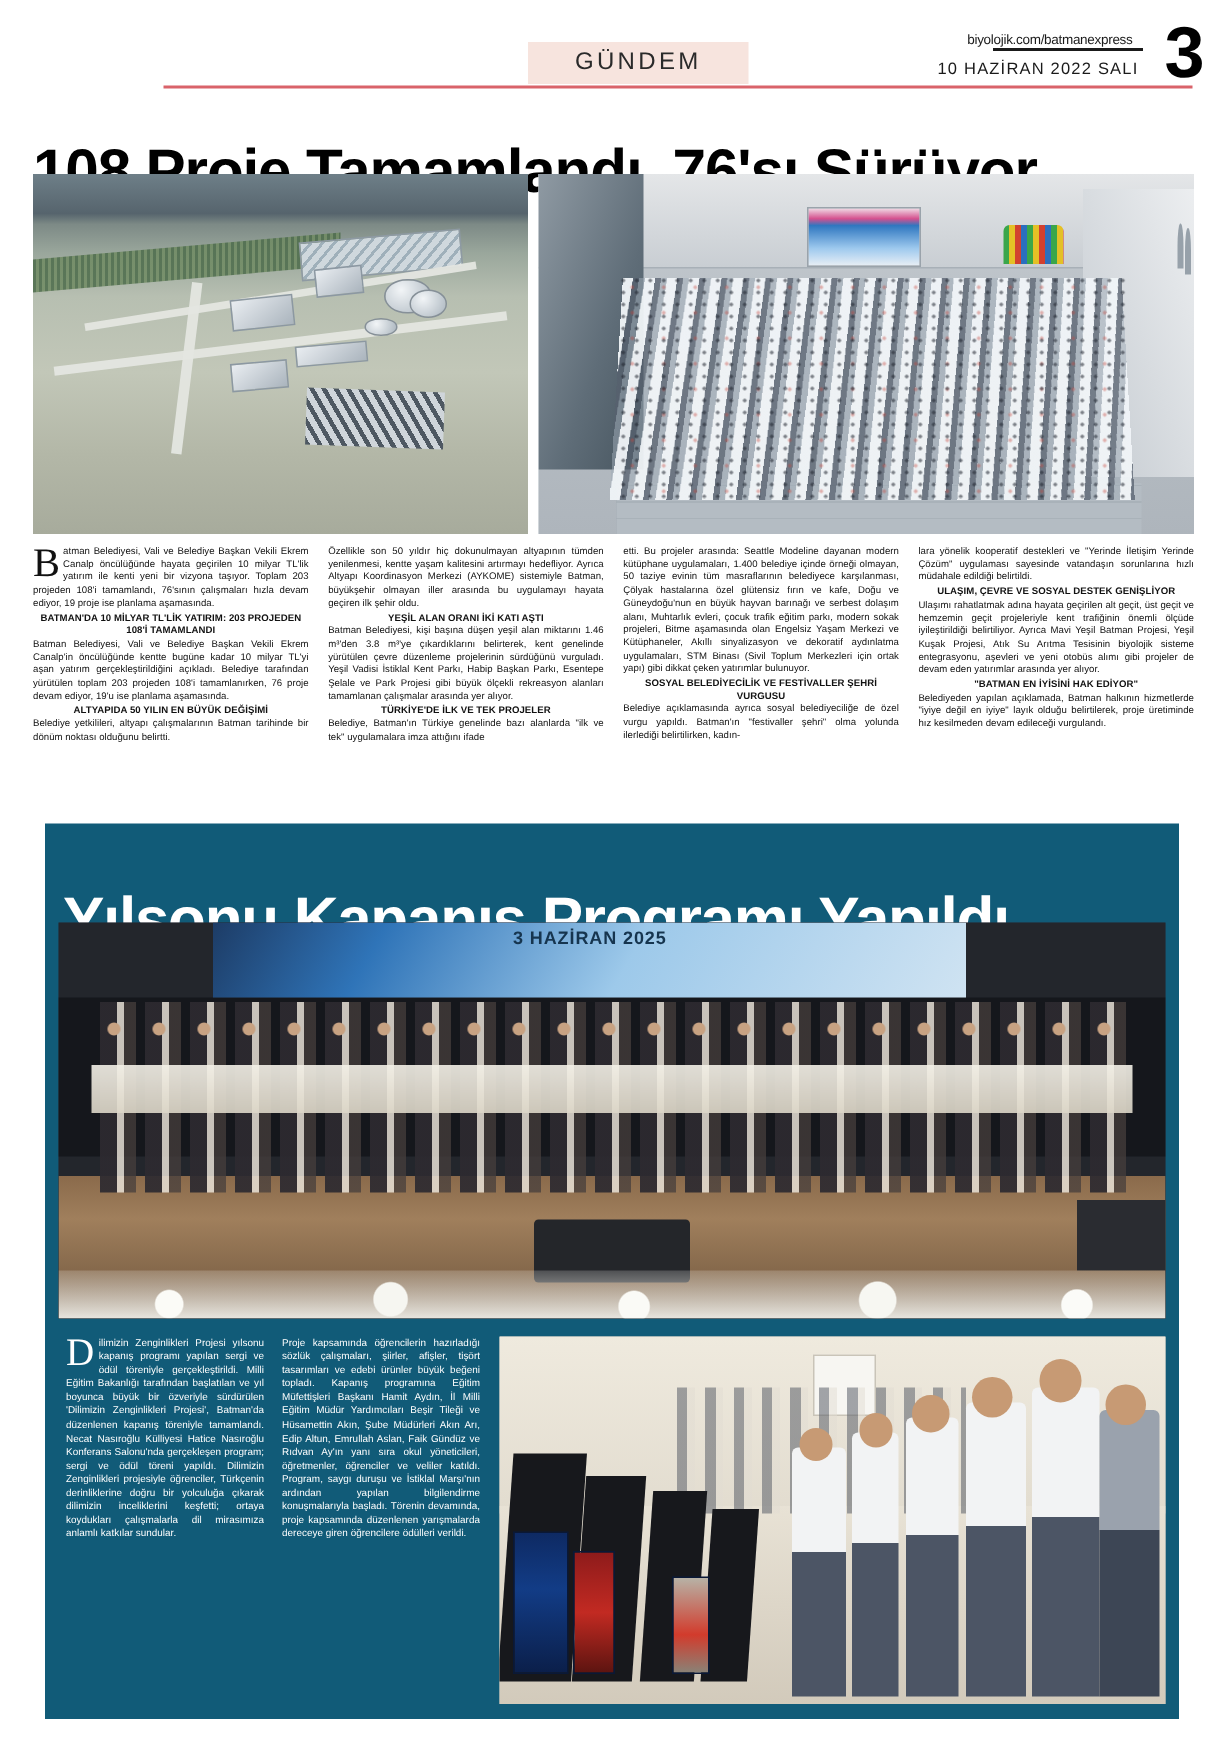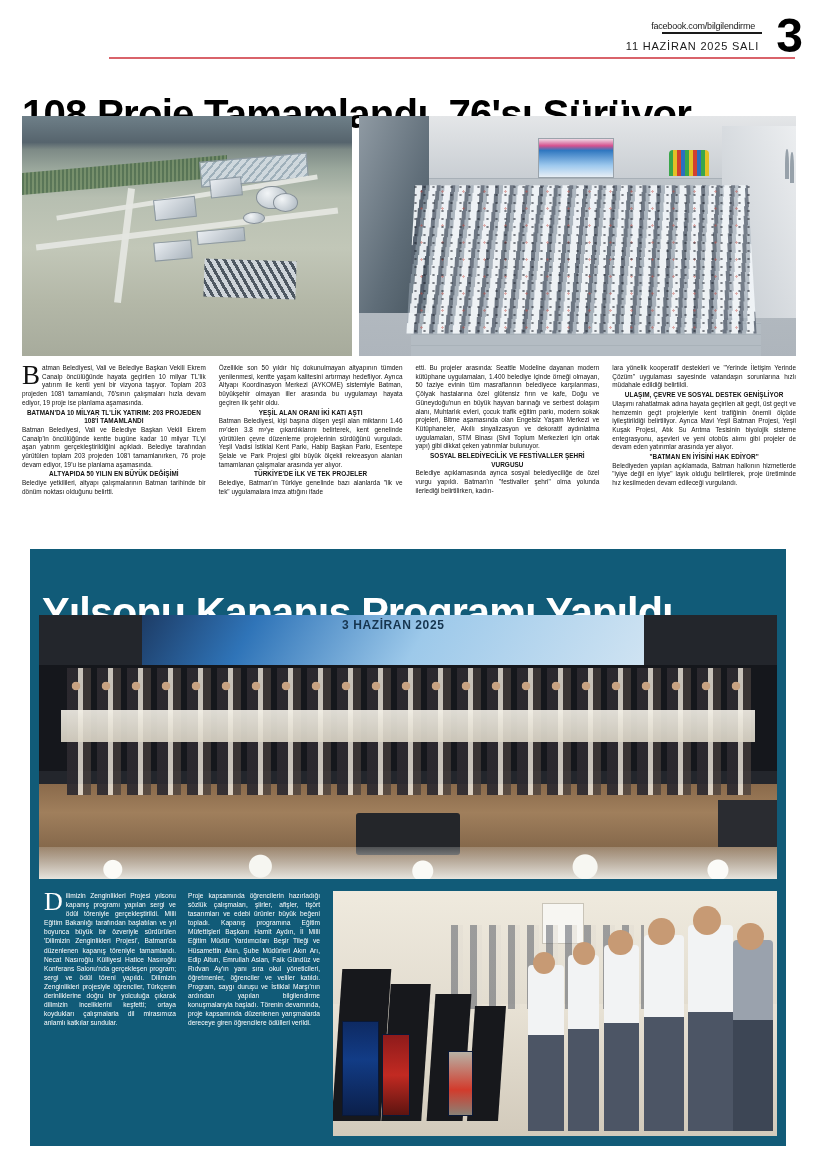--- a/index.html
+++ b/index.html
@@ -527,24 +527,27 @@
     border: 1px solid #c9c4b8;
   }
 </style>
 </head>
 <body>
 
 <div class="page">
 
   <div class="masthead">
 
-
-    <div class="social-url">facebook.com/bilgilendirme</div>
+    <div class="section-tag">
+      <span>GÜNDEM</span>
+    </div>
+
+    <div class="social-url">biyolojik.com/batmanexpress</div>
     <div class="rule-short-dark"></div>
-    <div class="date-line">11 HAZİRAN 2025 SALI</div>
+    <div class="date-line">10 HAZİRAN 2022 SALI</div>
     <div class="page-num">3</div>
     <div class="rule-red"></div>
   </div>
 
   <h1 class="headline-main">108 Proje Tamamlandı, 76'sı Sürüyor</h1>
 
   <div class="photo photo-a">
     <div class="aerial">
       <div class="treeline"></div>
       <div class="basins"></div>

